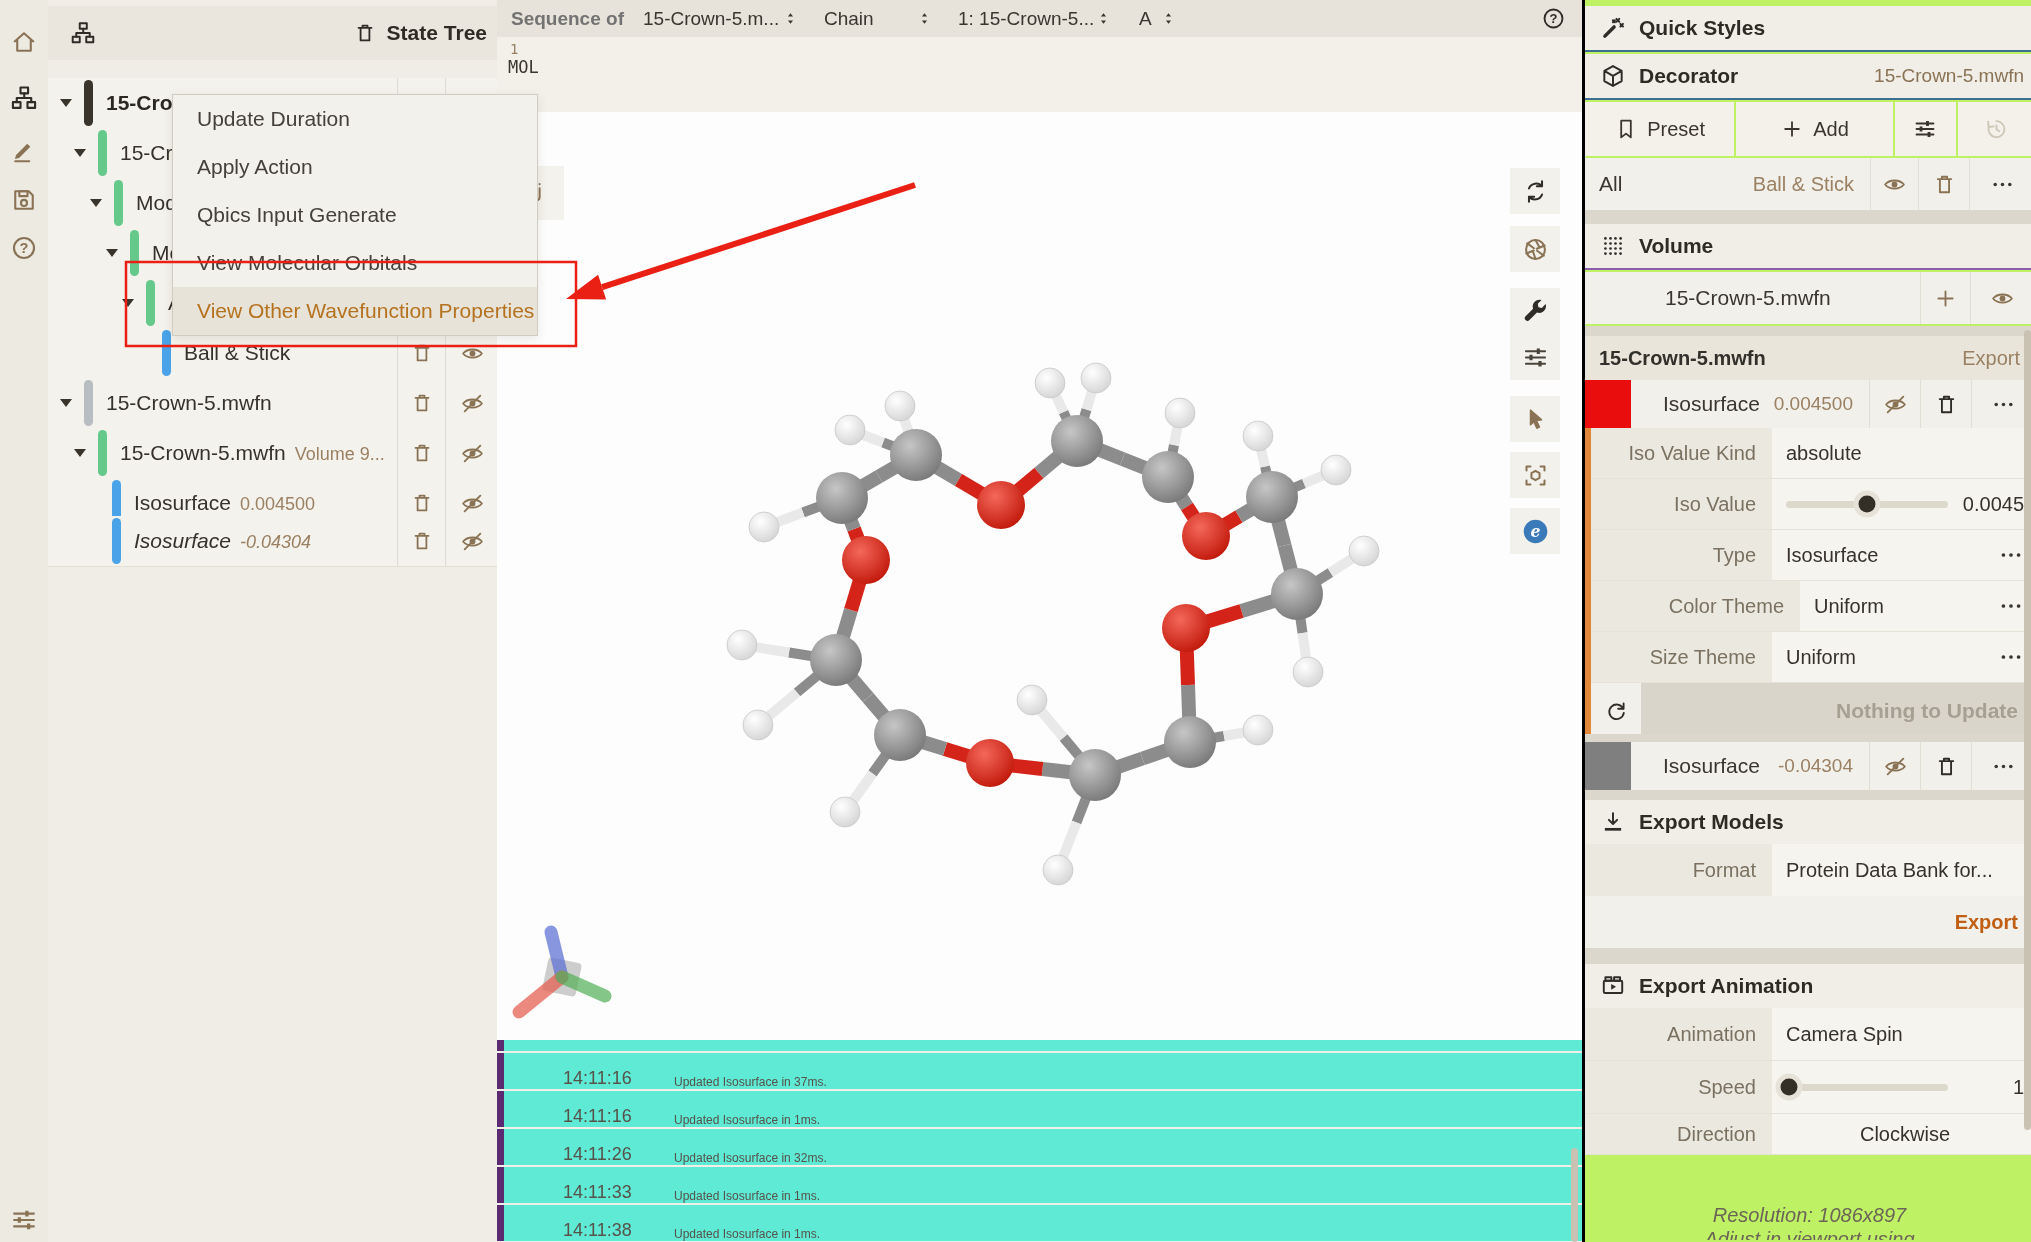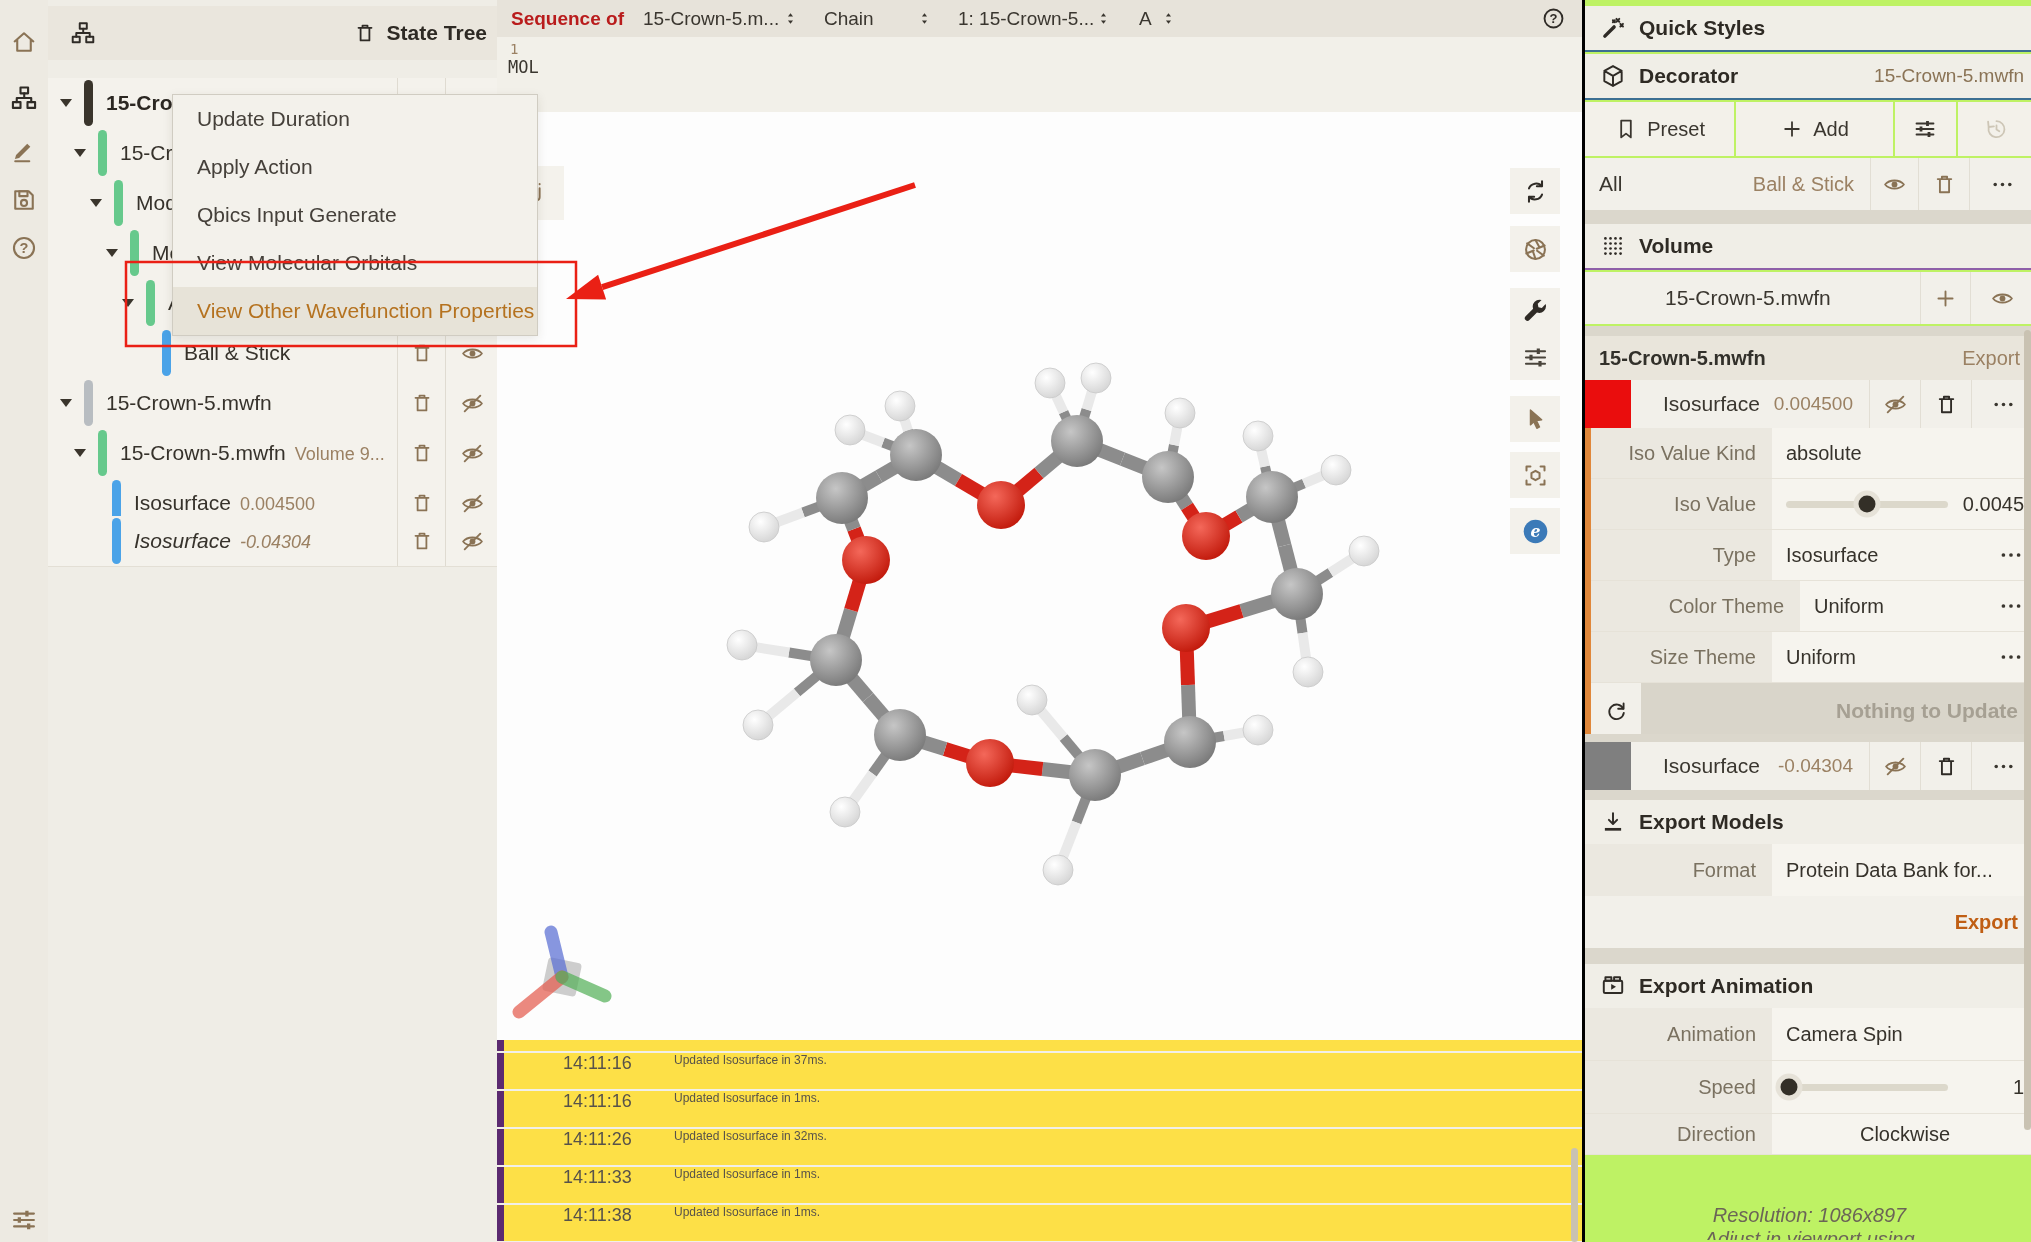--- a/index.html
+++ b/index.html
@@ -30,21 +30,21 @@
   .tree-label b{font-weight:bold;color:#2b2722}
   .tree-suffix{color:#9b8163;font-size:18px;margin-left:9px}
   .tree-cell{position:absolute;top:0;height:50px;border-left:1px solid #dfdbd1;
        display:flex;align-items:center;justify-content:center}
   .tree-cell.c1{left:349px;width:48px}
   .tree-cell.c2{left:397px;width:52px}
   .tree-cell .ic{width:24px;height:24px;color:#8a7355}
 
   
   #seq-bar{position:absolute;left:497px;top:0;width:1085px;height:37px;background:#e7e3da}
-  #seq-bar .lbl{position:absolute;left:14px;top:8px;font-weight:bold;font-size:19px;color:#b91c1c}
+  #seq-bar .lbl{position:absolute;left:14px;top:8px;font-weight:bold;font-size:19px;color:#737373}
   .seq-sel{position:absolute;top:8px;font-size:19px;color:#3a362f;cursor:pointer}
   .seq-ud{position:absolute;top:9px;width:17px;height:19px;color:#3a362f}
   #seq-strip{position:absolute;left:497px;top:37px;width:1085px;height:75px;background:#f2f0e9}
   #seq-idx{position:absolute;left:13px;top:4px;font-size:14px;color:#9b8163;
        font-family:"DejaVu Sans Mono",monospace}
   #seq-res{position:absolute;left:11px;top:20px;font-size:17px;color:#3a362f;
        font-family:"DejaVu Sans Mono",monospace}
 
   
   #viewport{position:absolute;left:497px;top:112px;width:1085px;height:928px;background:#fdfdfd}
@@ -52,22 +52,22 @@
        display:flex;align-items:center;justify-content:center;color:#8a7355}
   #clipped-btn .ic{width:26px;height:26px}
   .vp-btn{position:absolute;left:1013px;width:50px;height:46px;background:#f3f1eb;cursor:pointer;
        display:flex;align-items:center;justify-content:center}
   .vp-btn .ic{width:27px;height:27px}
   #mol-svg{position:absolute;left:0;top:0}
   #gizmo{position:absolute;left:8px;top:808px}
 
   
   #log{position:absolute;left:497px;top:1040px;width:1085px;height:202px}
-  .log-row{position:relative;height:36px;background:#fde047;margin-bottom:2px;
-       display:flex;align-items:flex-start;overflow:hidden}
+  .log-row{position:relative;height:36px;background:#5eead4;margin-bottom:2px;
+       display:flex;align-items:flex-end;overflow:hidden}
   .log-row .bar{position:absolute;left:0;top:0;bottom:0;width:7px;background:#5b2a70}
   .log-time{margin-left:66px;width:92px;font-size:18px;color:#57524a}
   .log-msg{margin-left:19px;font-size:12px;color:#57524a}
   .log-row.partial{height:11px}
   #log-scroll{position:absolute;right:4px;top:108px;width:7px;height:94px;background:#c9c2b2;border-radius:4px}
 
   
   #rpanel{position:absolute;left:1582px;top:0;width:449px;height:1242px;background:#bef264;
        border-left:3px solid #000000}
   .rp{position:absolute;left:0;width:449px;box-sizing:border-box}

